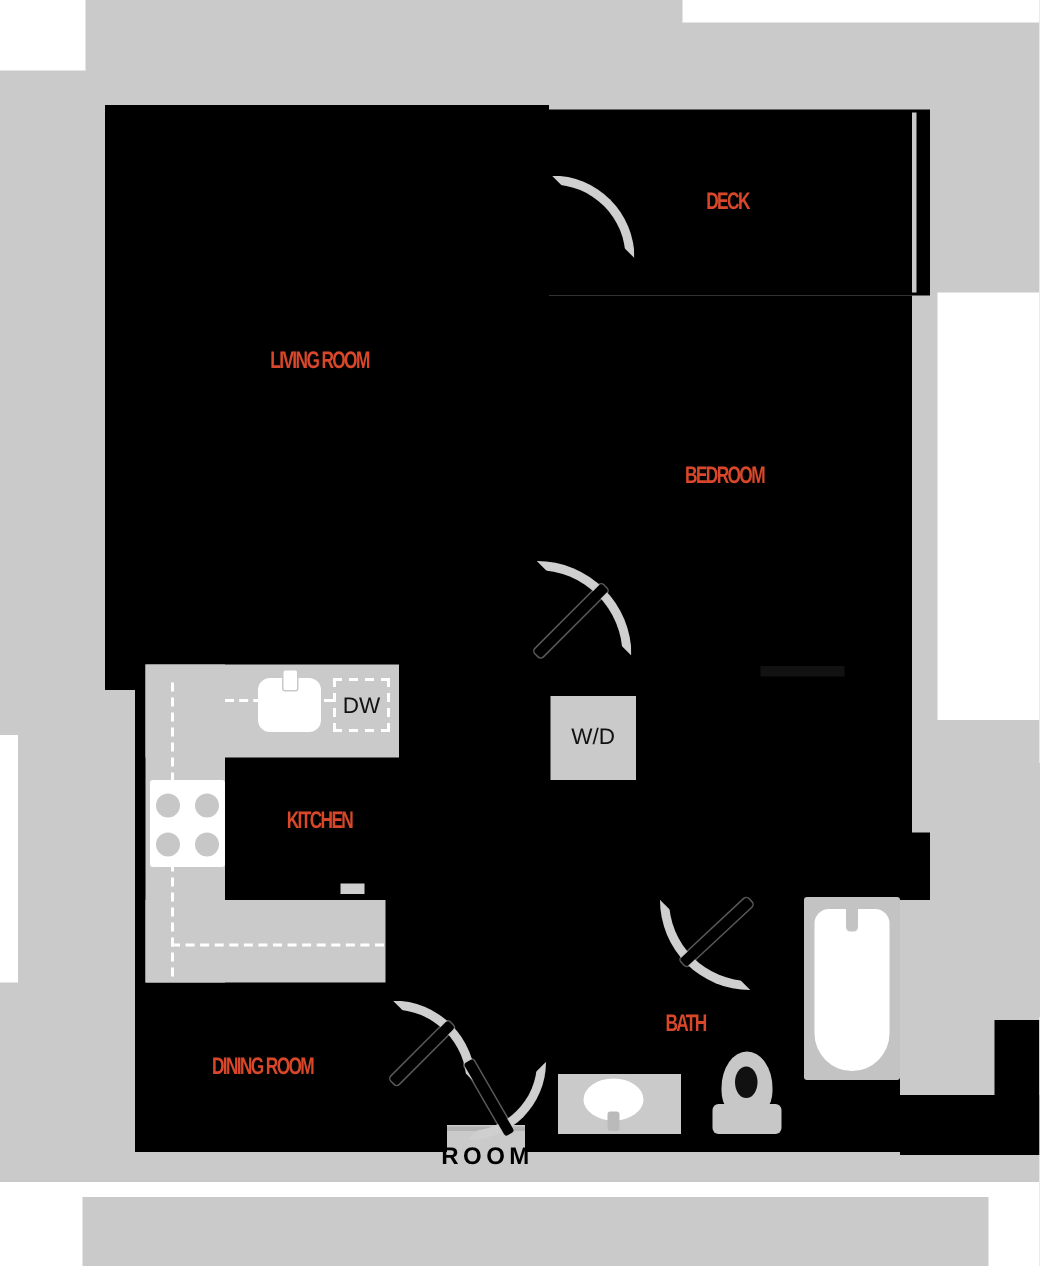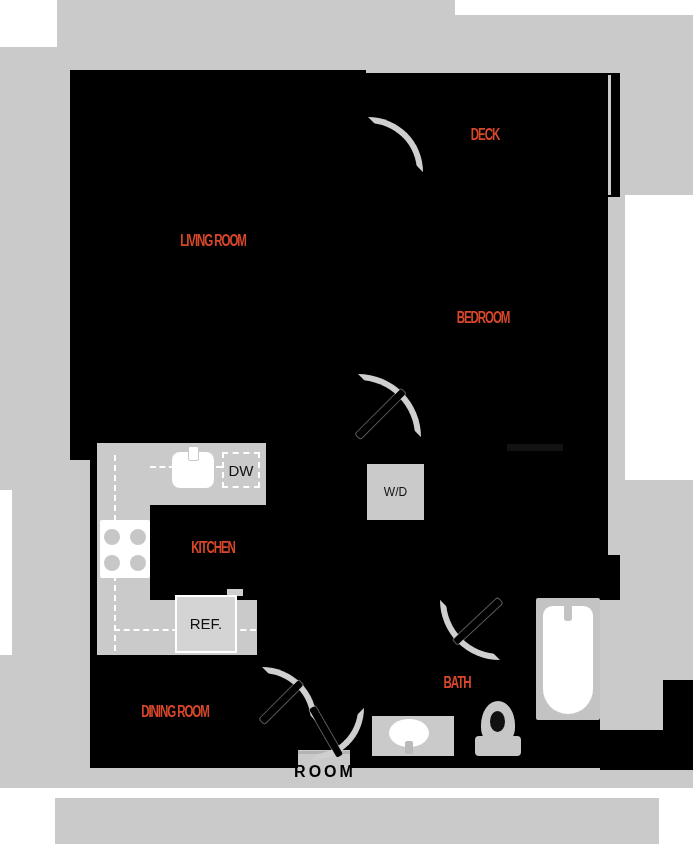--- a/index.html
+++ b/index.html
@@ -66,25 +66,22 @@
     <span>DW</span>
   </div>
 
   <div class="abs" style="left:100px;top:520px;width:50px;height:58px;background:#fff;border-radius:2px;"></div>
   <div class="abs burner" style="left:104px;top:529px;"></div>
   <div class="abs burner" style="left:130px;top:529px;"></div>
   <div class="abs burner" style="left:104px;top:555px;"></div>
   <div class="abs burner" style="left:130px;top:555px;"></div>
 
   <div class="abs" style="left:227px;top:589px;width:16px;height:7px;background:#cfcfcf;"></div>
-  <div class="abs blabel" style="left:175px;top:595px;width:62px;height:58px;background:#d3d4d3;border:2px solid #fff;font-size:15px;line-height:54px;box-sizing:border-box;">
-    <span>REF.</span>
-  </div>
 
-  <div class="abs blabel" style="left:367px;top:464px;width:57px;height:56px;background:#c9cac9;font-size:12px;line-height:56px;">
+  <div class="abs blabel" style="left:367px;top:464px;width:57px;height:56px;background:#c9cac9;font-size:15px;line-height:56px;">
     <span>W/D</span>
   </div>
 
   <div class="abs" style="left:507px;top:444px;width:56px;height:7px;background:#121212;"></div>
 
   <div class="abs arc ne" style="left:368px;top:117px;width:55px;height:55px;"></div>
   <div class="abs arc ne" style="left:358px;top:374px;width:63px;height:63px;"></div>
   <div class="abs arc sw" style="left:440px;top:600px;width:60px;height:60px;"></div>
   <div class="abs arc ne" style="left:262px;top:667px;width:55px;height:55px;"></div>
   <div class="abs arc se" style="left:312px;top:708px;width:52px;height:52px;"></div>

